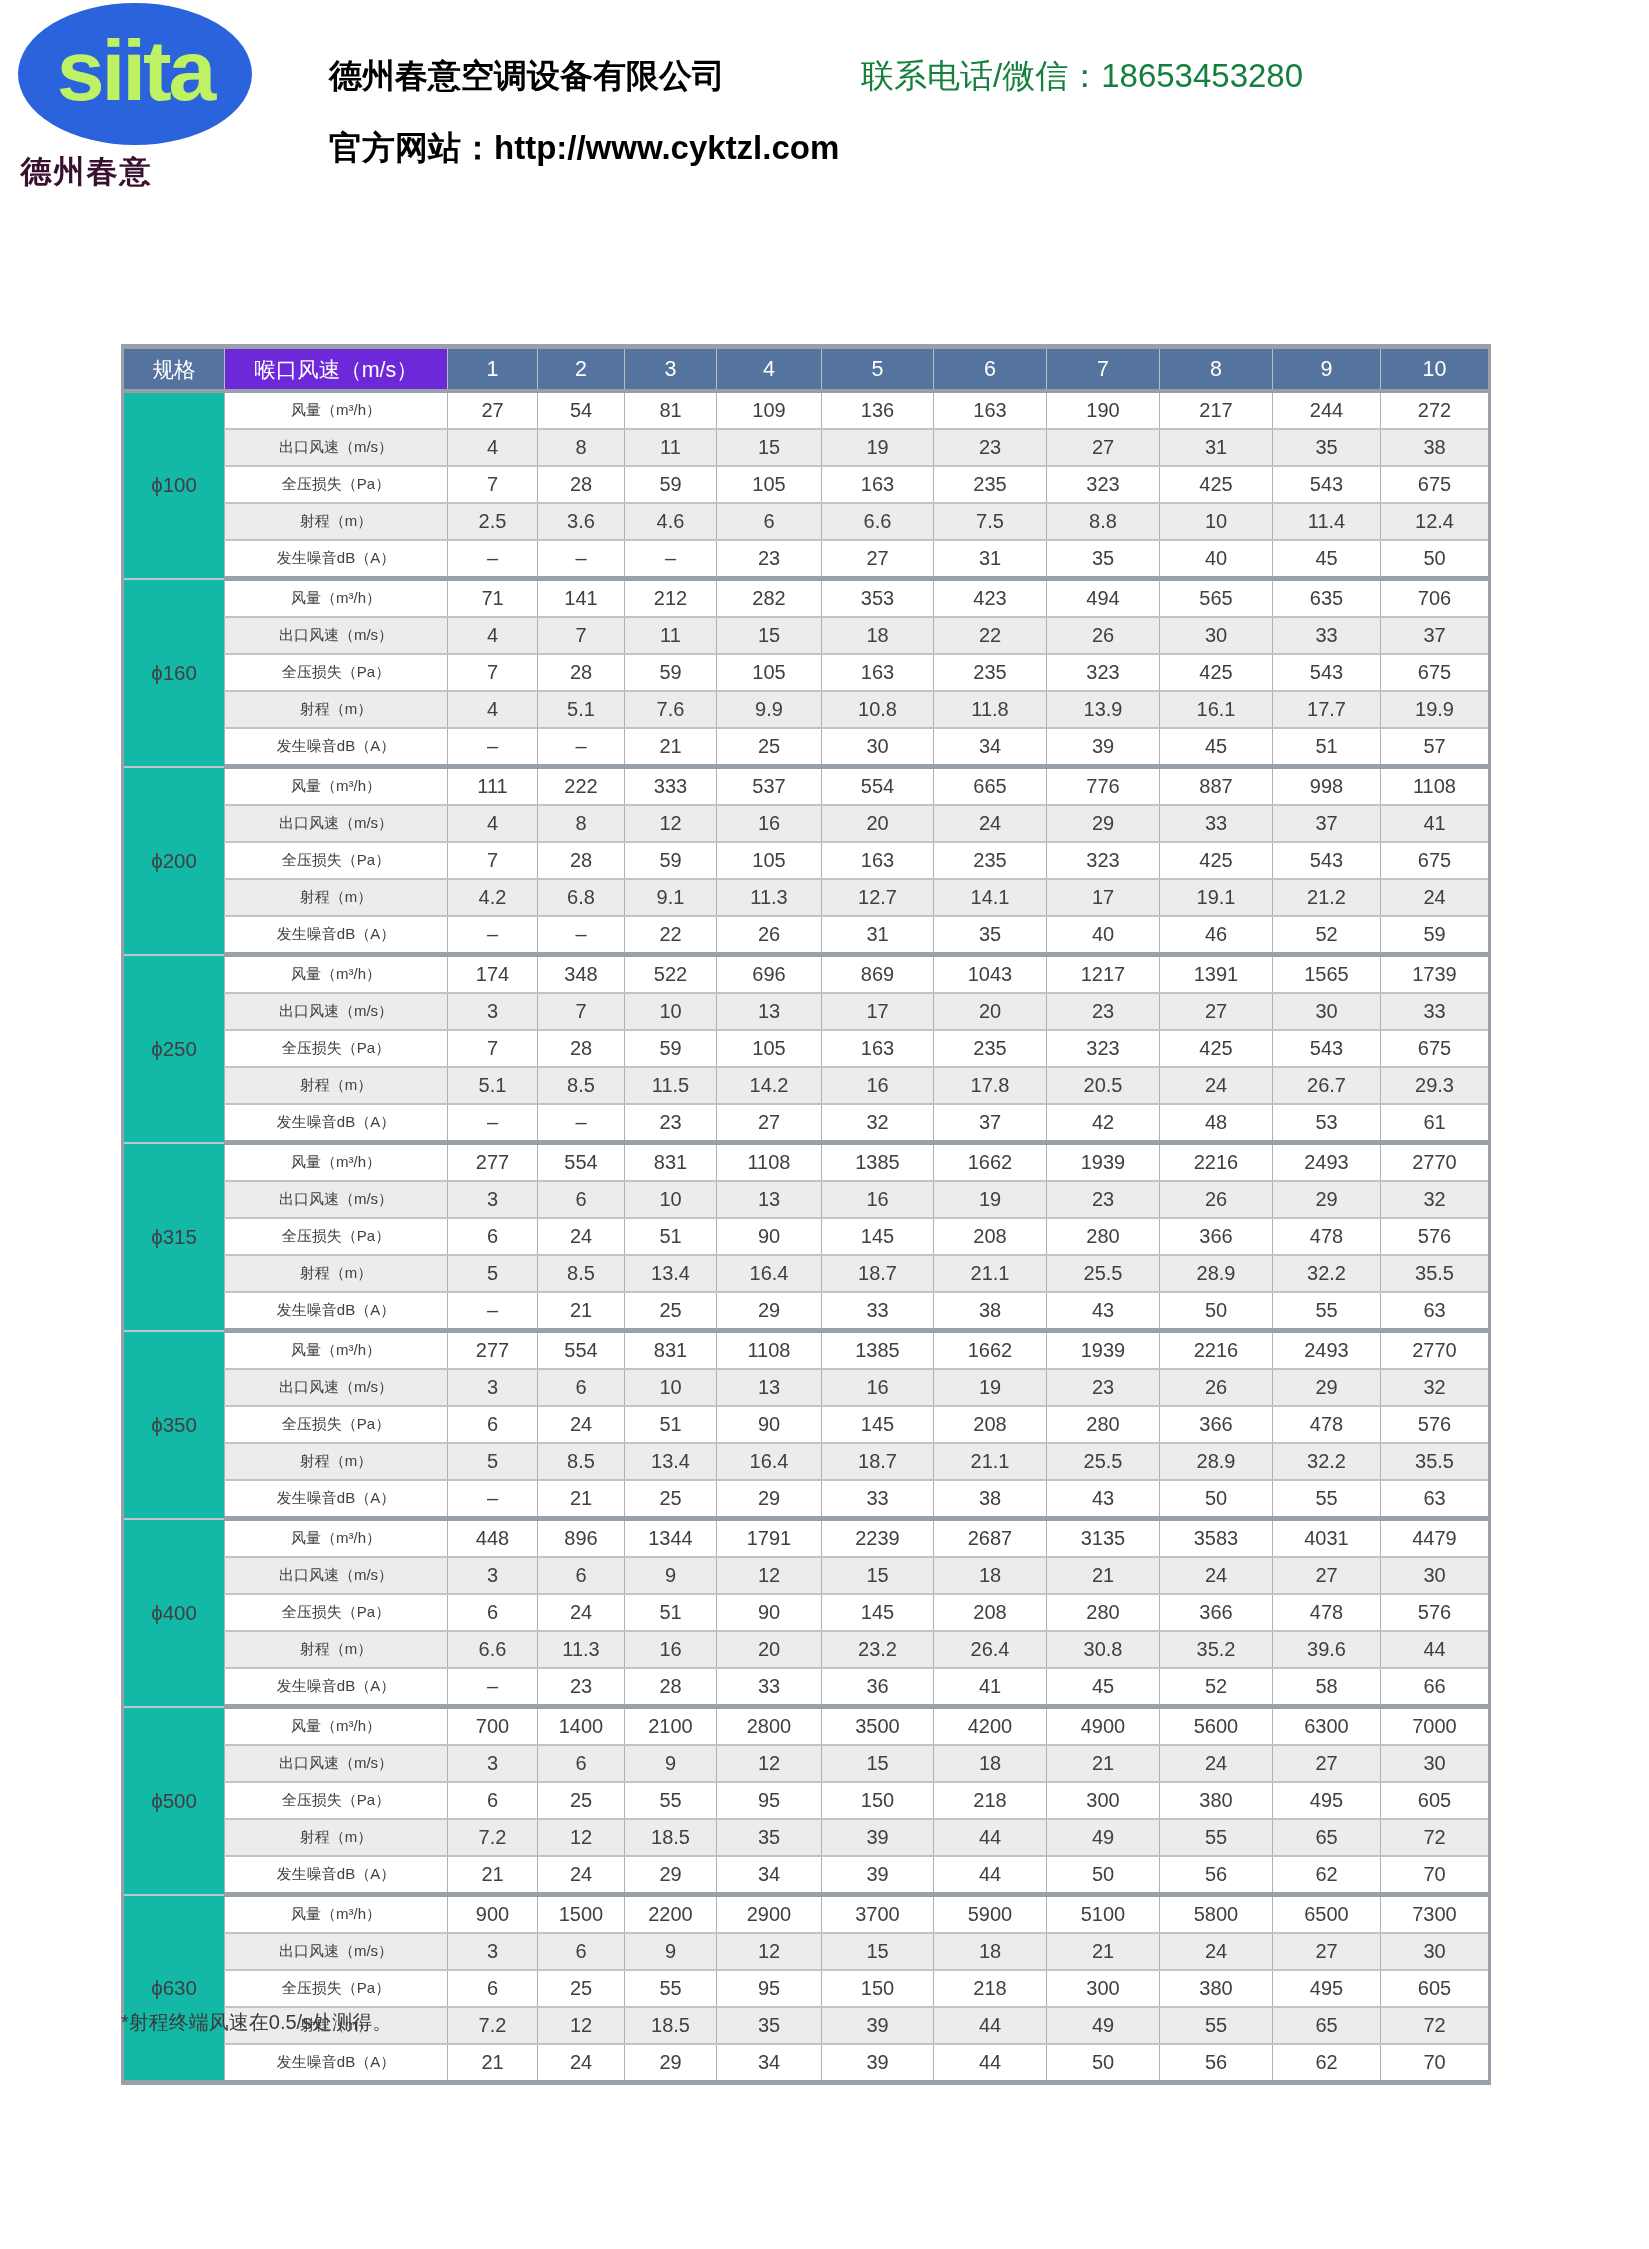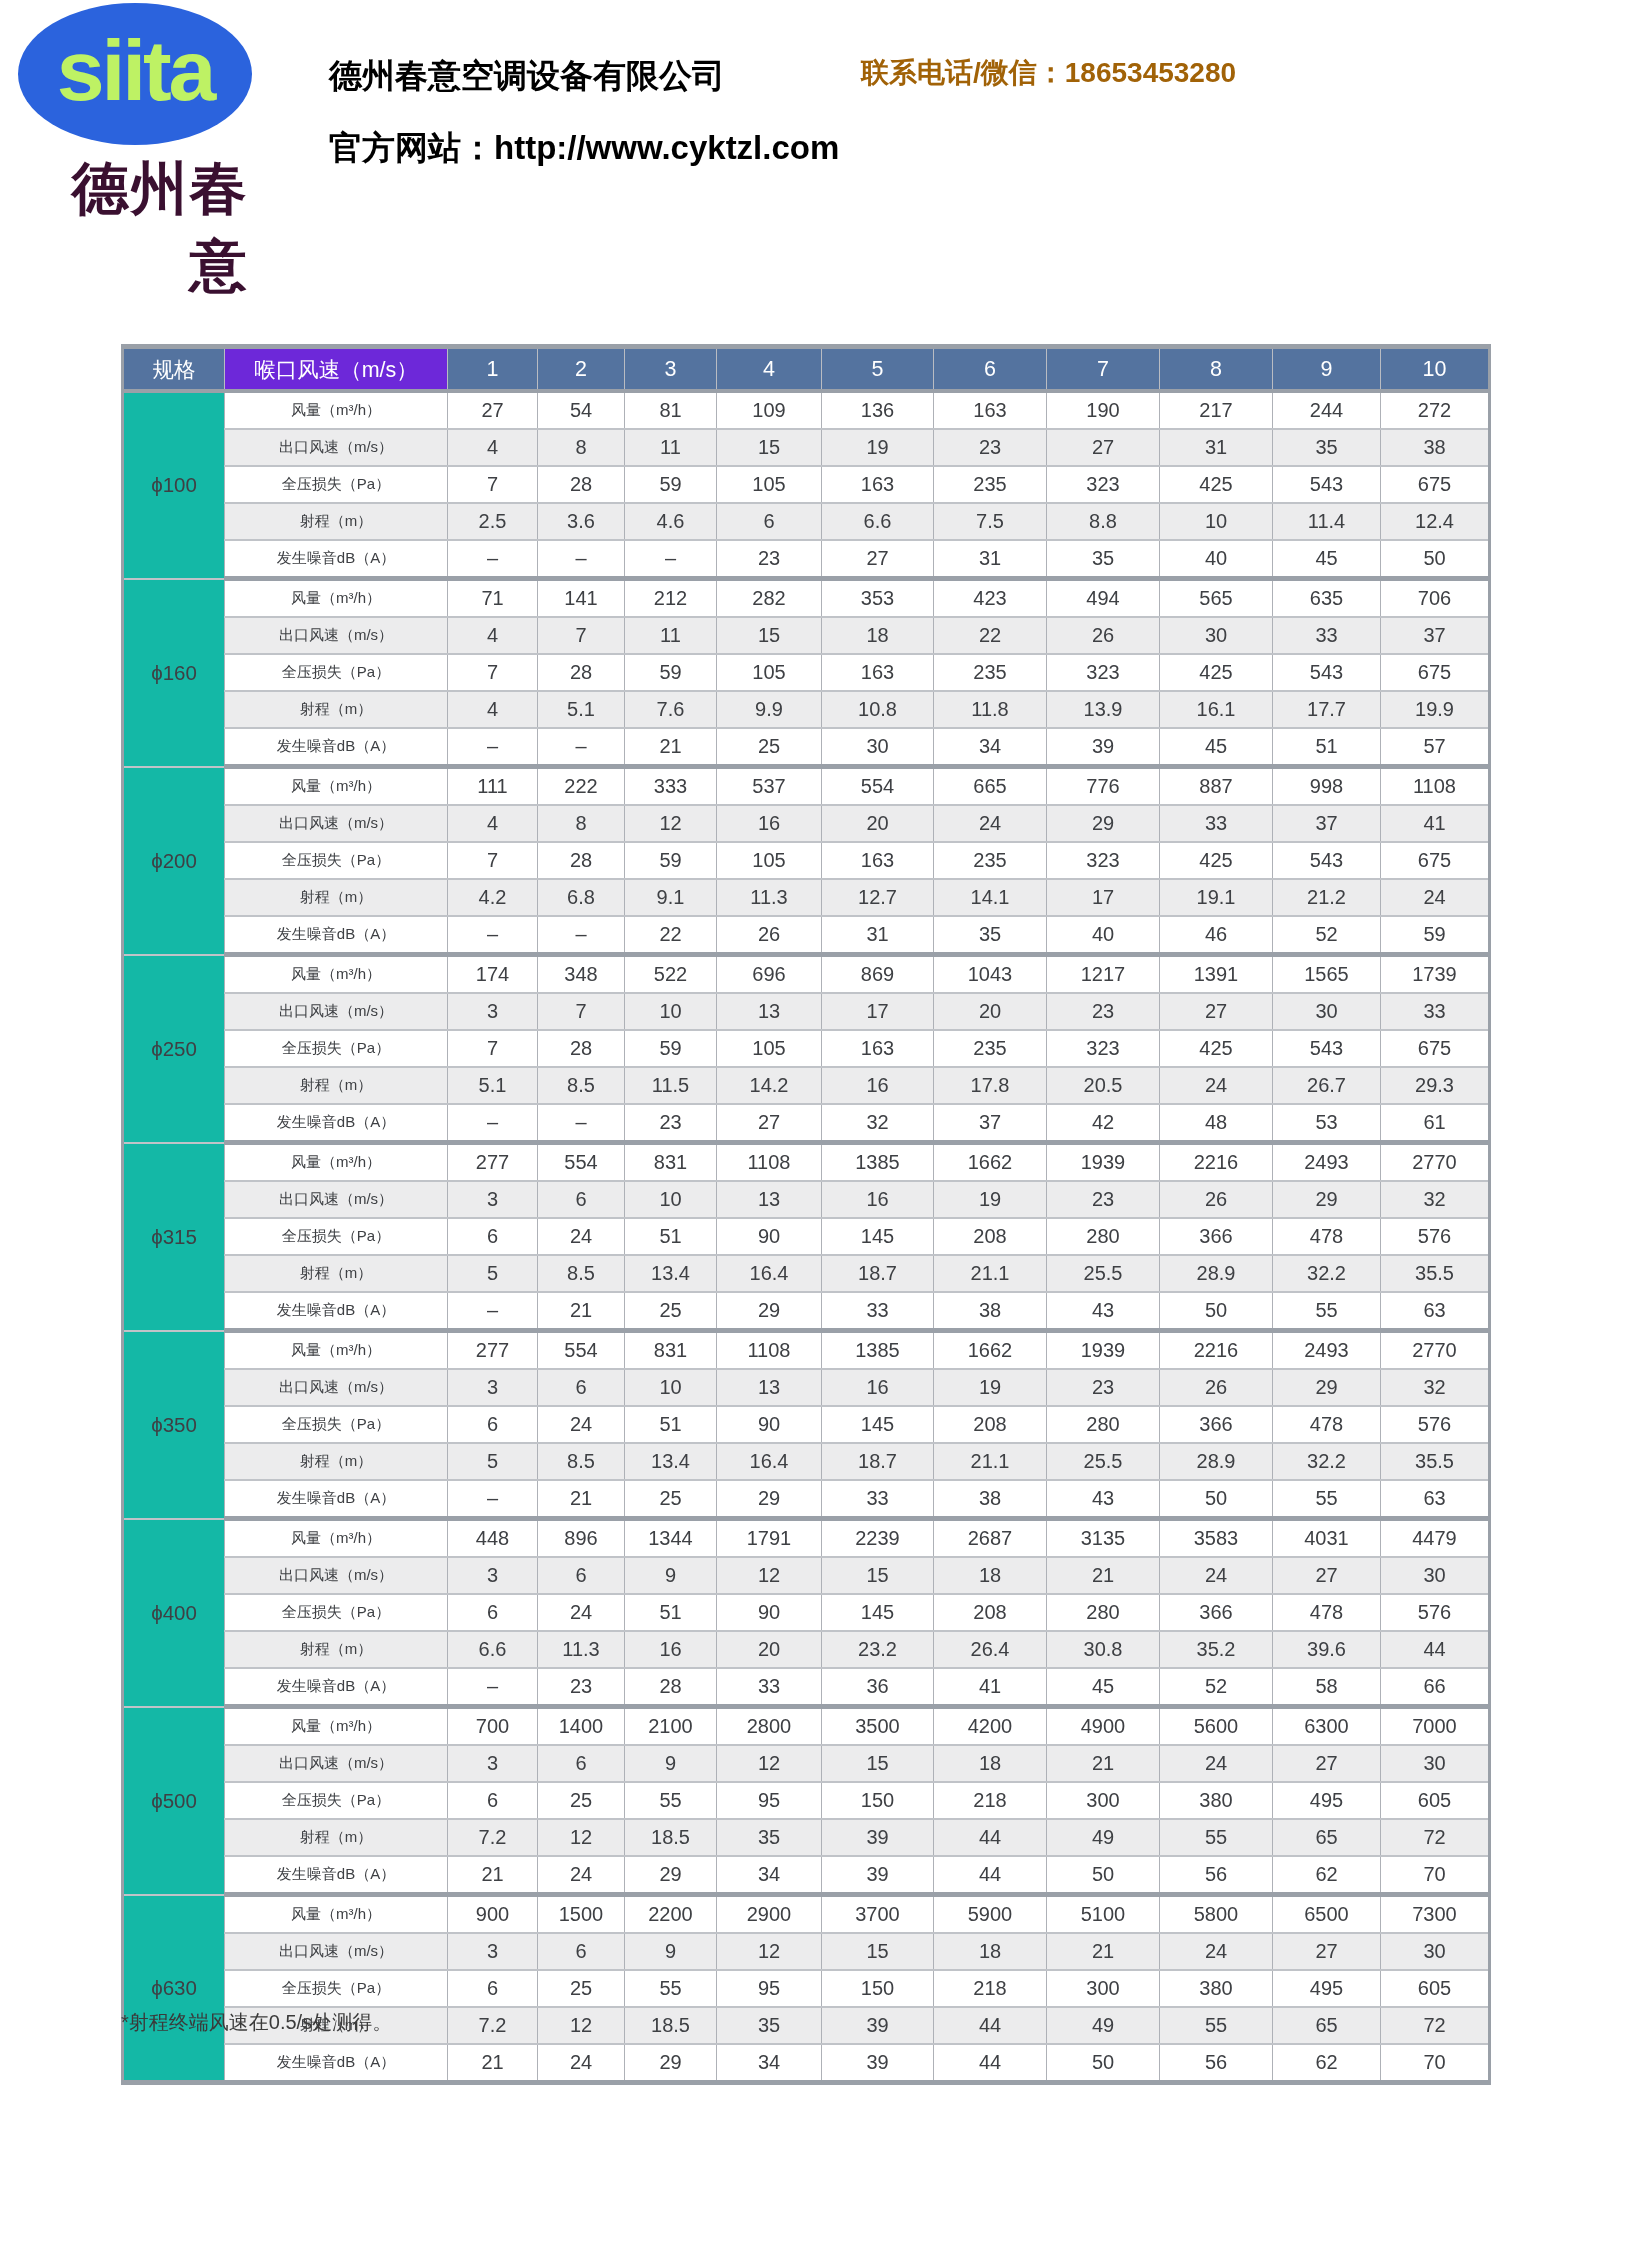--- a/index.html
+++ b/index.html
@@ -16,30 +16,30 @@
   .logo-ellipse{
     position:absolute;left:18px;top:3.1px;width:234px;height:142px;
     border-radius:50%;
     display:flex;align-items:center;justify-content:center;
   }
   .logo-ellipse span{
     color:#bef264;font-size:86px;font-weight:bold;letter-spacing:-3.1px;
     padding-bottom:7.2px;
   }
   .logo-sub{
-    position:absolute;left:20.5px;top:151px;width:228px;text-align:right;
-    font-size:57px;font-weight:bold;letter-spacing:2px;
+    position:absolute;left:20.5px;top:151px;width:228px;text-align:left;
+    font-size:31px;font-weight:bold;letter-spacing:2px;
   }
   .company{
     position:absolute;left:329px;top:54px;
     font-size:33px;font-weight:bold;color:#000;
   }
   .contact{
     position:absolute;left:861px;top:54px;
-    font-size:28px;font-weight:bold;color:#a16207;
+    font-size:33px;font-weight:normal;color:#15803d;
   }
   .website{
     position:absolute;left:329px;top:126px;
     font-size:33px;font-weight:bold;color:#000;
   }
   
   .title{
     position:absolute;left:136px;top:241px;margin:0;
     font-size:33px;color:#3a3a3a;white-space:nowrap;
   }

